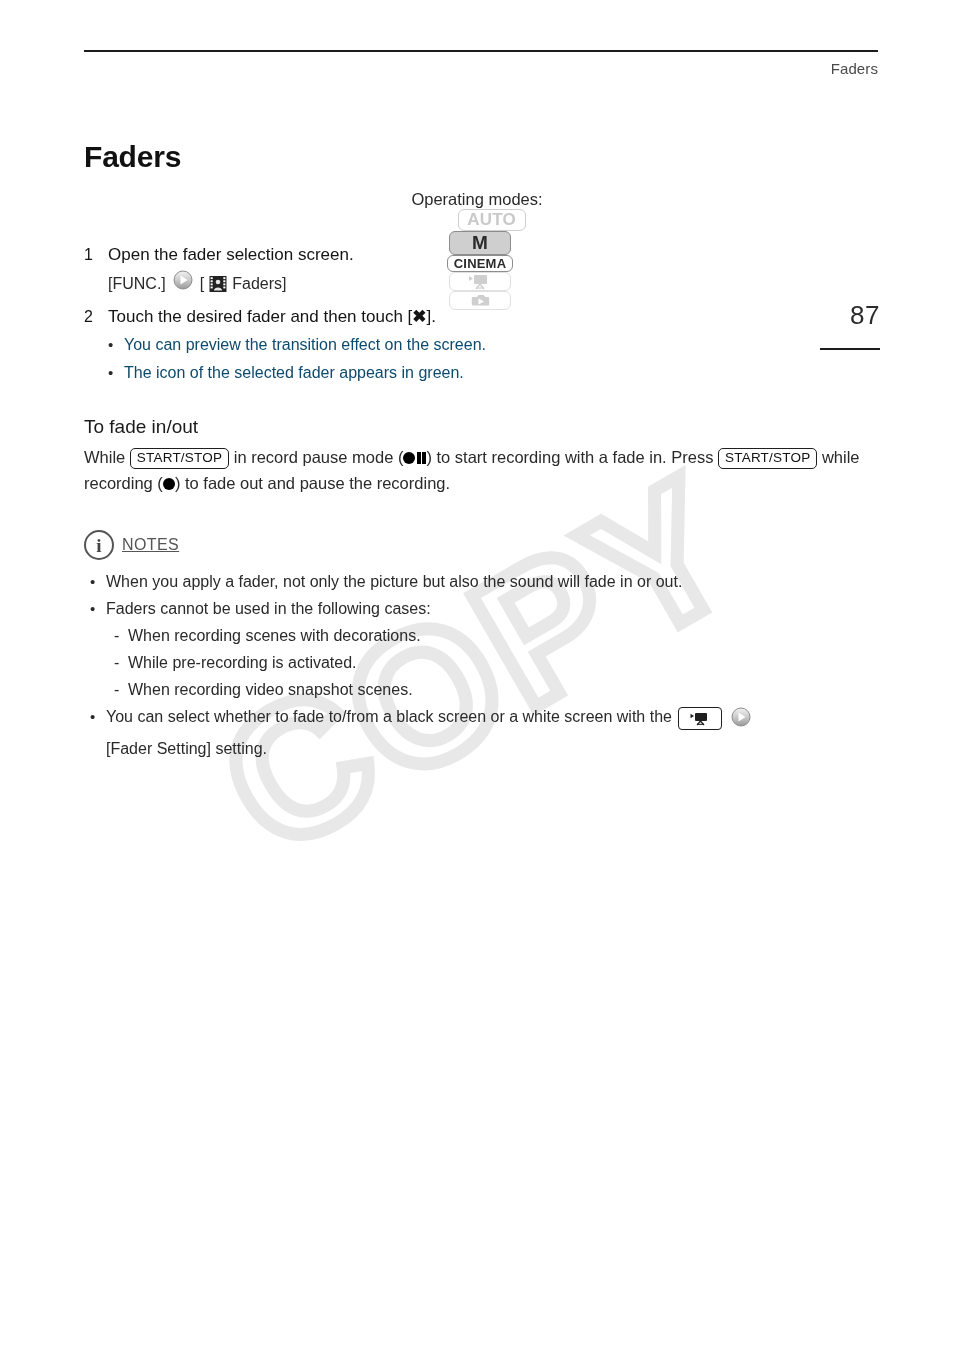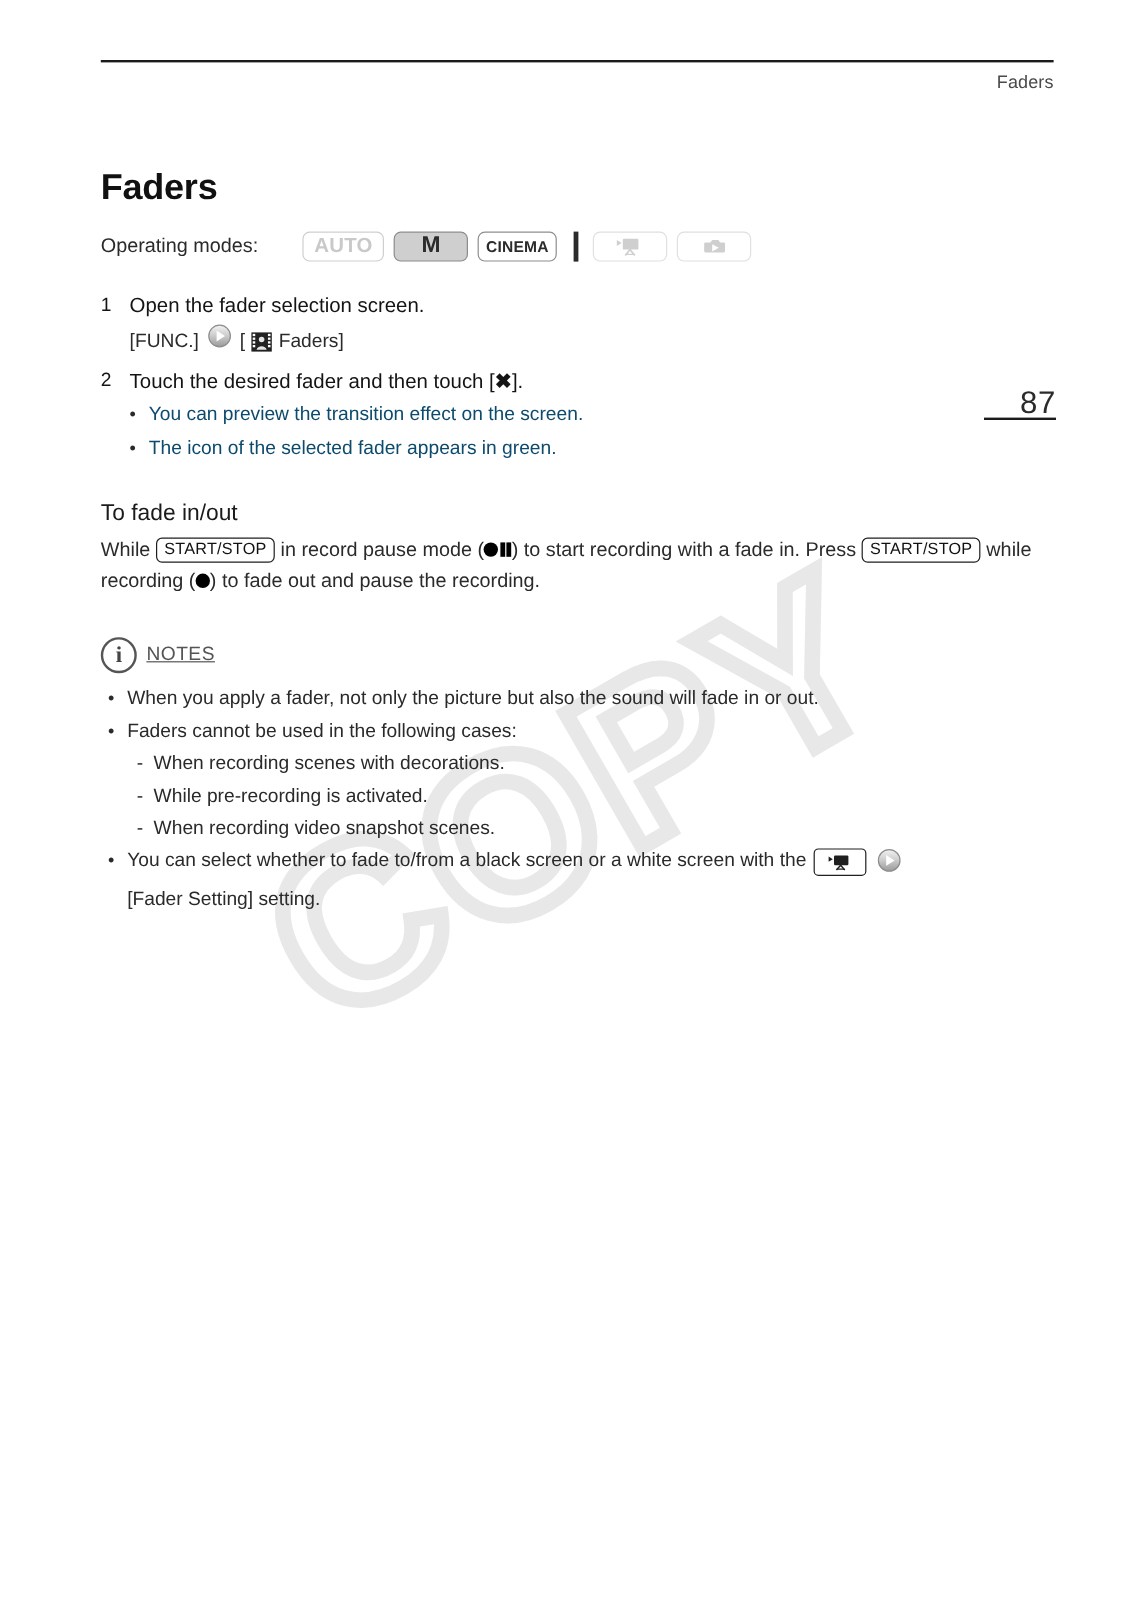--- a/index.html
+++ b/index.html
@@ -36,21 +36,21 @@
     top: 60px;
     font-size: 15px;
     color: #4a4a4a;
     letter-spacing: .1px;
   }
 
   
   .pagenum {
     position: absolute;
     right: 74px;
-    top: 320px;
+    top: 300px;
     font-size: 26px;
     color: #2b2b2b;
     text-align: right;
     width: 60px;
     letter-spacing: .5px;
   }
   .pagenum-rule {
     position: absolute;
     right: 74px;
     top: 348px;
@@ -106,20 +106,21 @@
     color: #2a2a2a;
   }
 
   
   .opmodes {
     display: flex;
     align-items: center;
     gap: 0;
     margin-bottom: 22px;
     height: 30px;
+    flex-direction: column;
   }
   .opmodes-label {
     font-size: 16.5px;
     color: #2a2a2a;
     margin-right: 14px;
   }
   .badge {
     display: inline-flex;
     align-items: center;
     justify-content: center;

